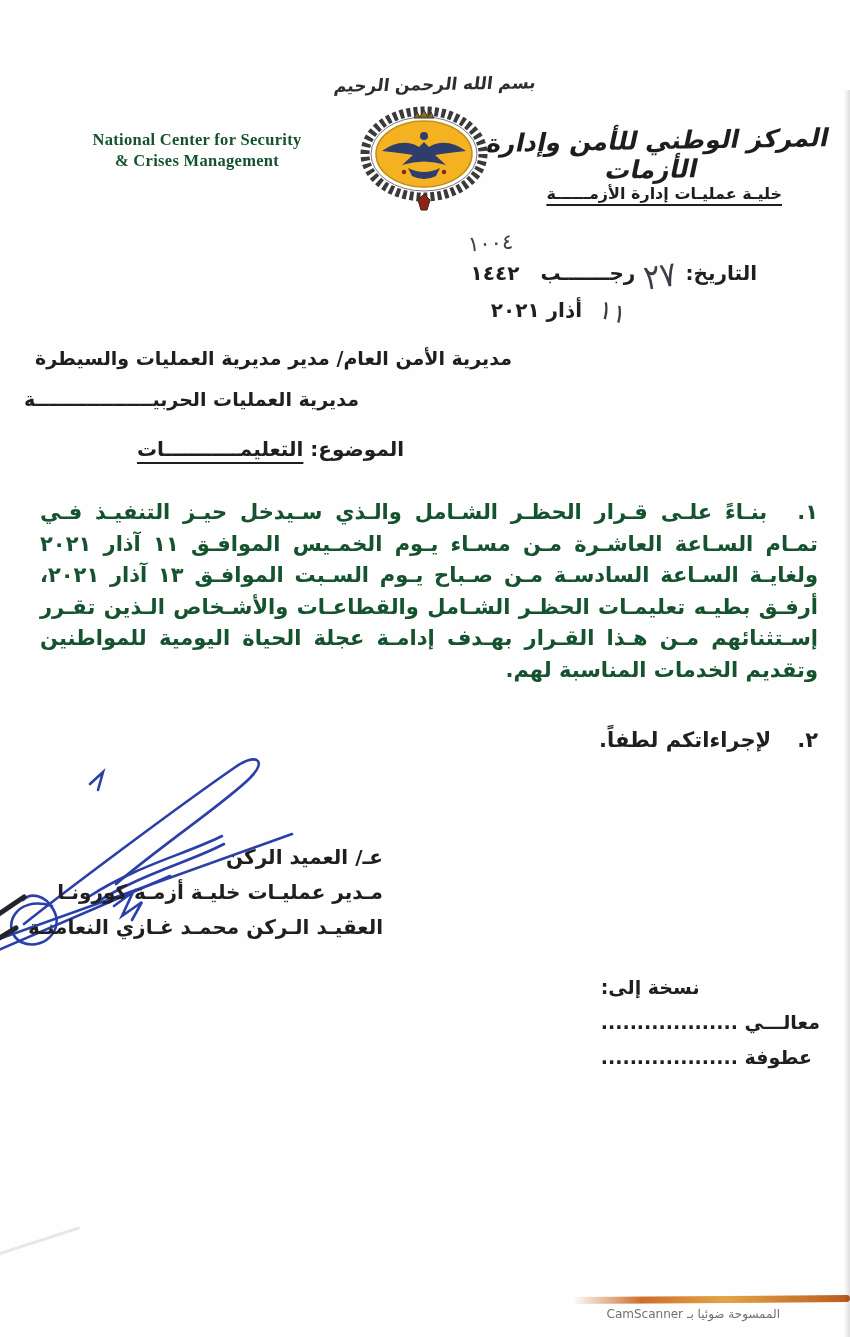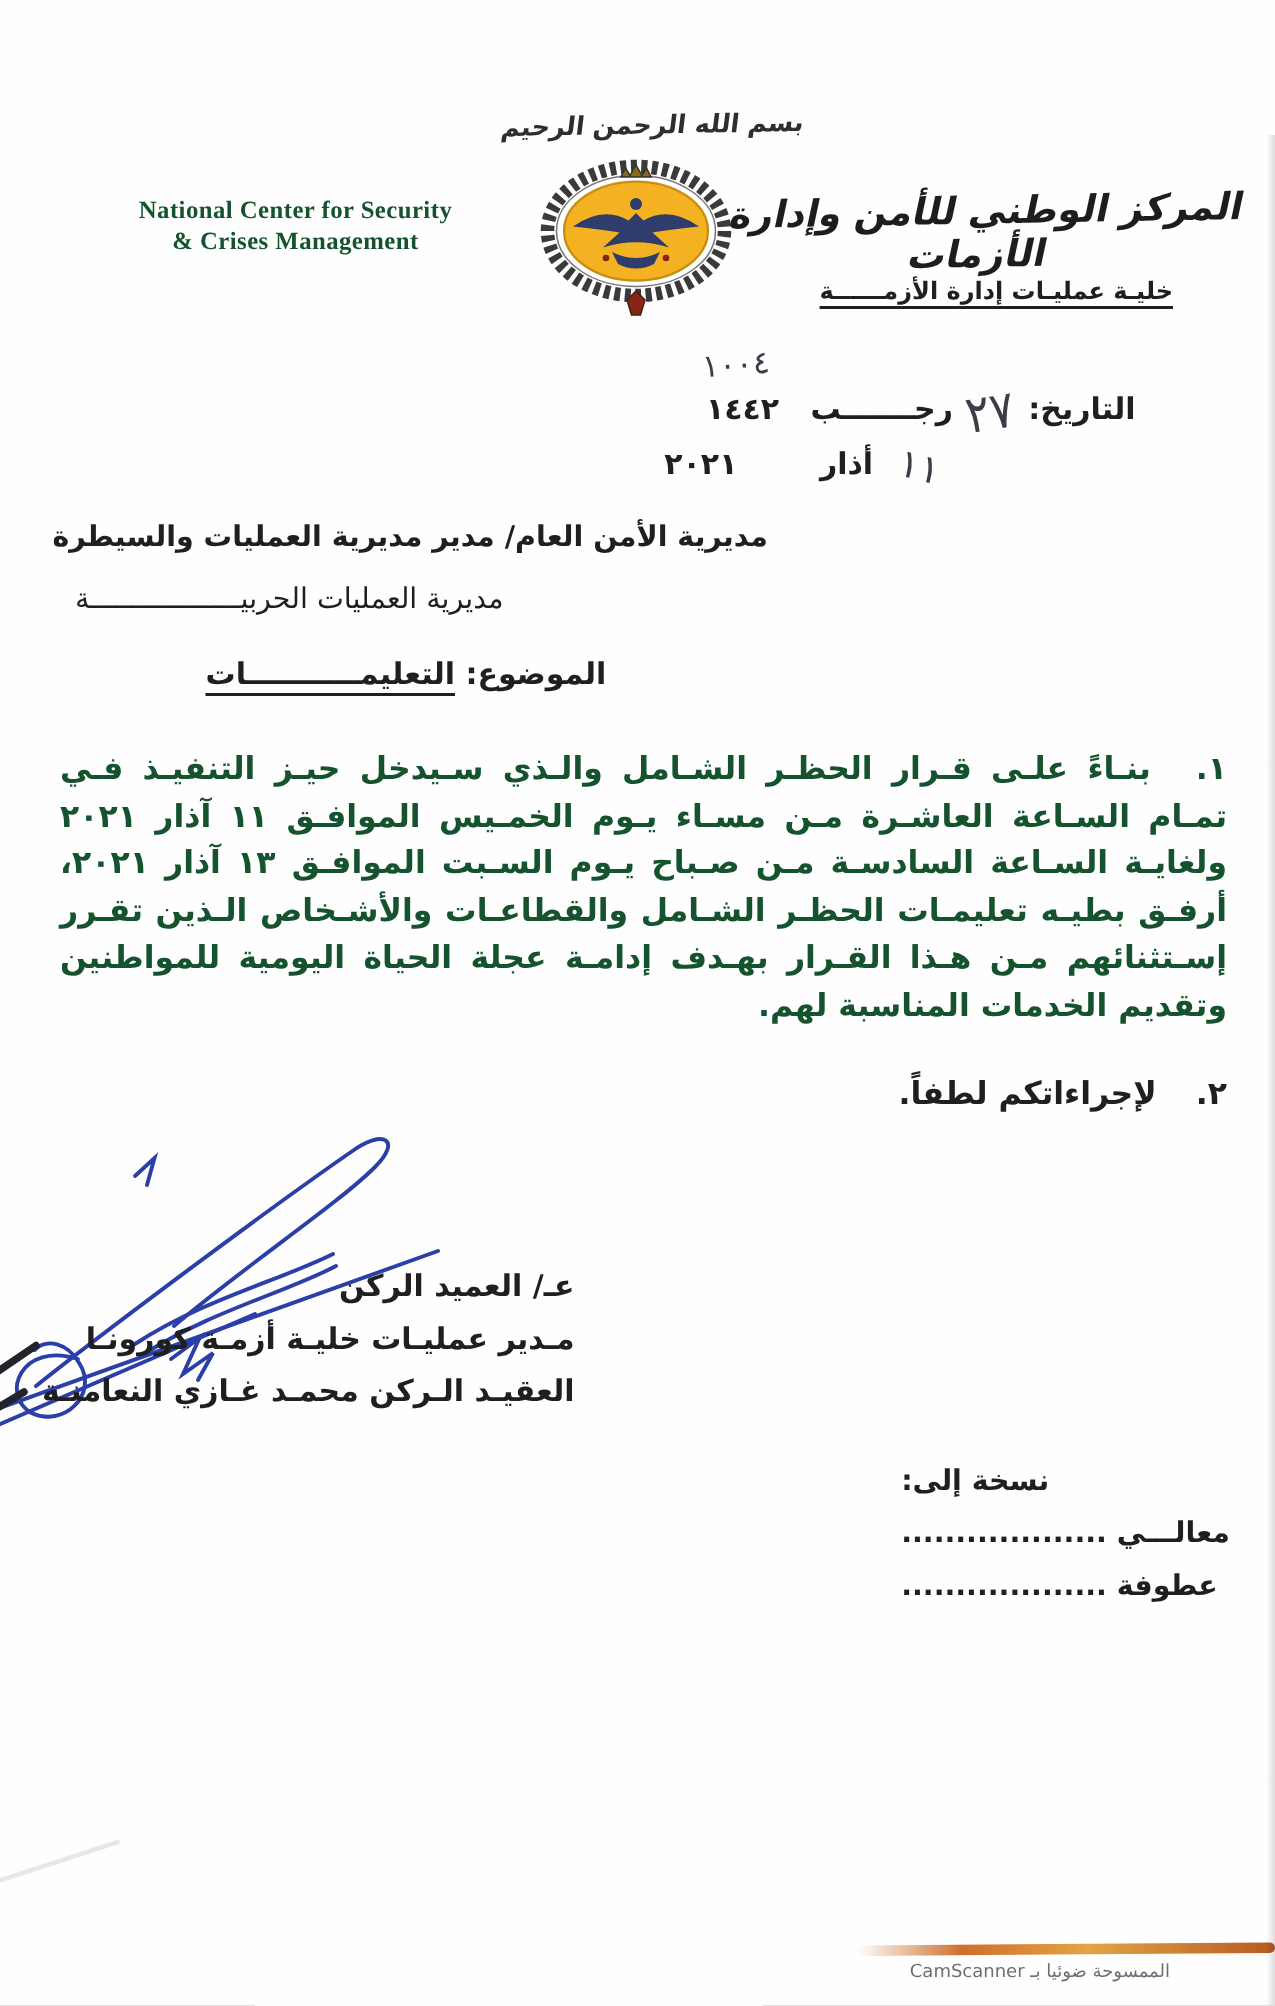--- a/index.html
+++ b/index.html
@@ -36,36 +36,36 @@
   .hw { color:#3c3d47; font-weight:normal; }
   .hw-ref {
     left:468px; top:231px; font-size:21px; letter-spacing:9px;
     transform:rotate(-4deg); direction:rtl;
   }
   .date-line1 { right:93px; top:258px; direction:rtl; font-size:20px; font-weight:bold; }
   .date-line1 .hw-day { display:inline-block; font-size:30px; transform:rotate(-9deg) scaleY(1.15); margin:0 2px -6px 2px; vertical-align:-6px; }
   .date-line1 .hijri { word-spacing:14px; letter-spacing:1.5px; }
   .date-line2 { right:223px; top:297px; direction:rtl; font-size:20px; font-weight:bold; }
   .date-line2 .hw-day { display:inline-block; font-size:26px; transform:rotate(14deg); margin-left:10px; vertical-align:-4px; }
-  .date-line2 .month { margin-left:48px; }
+  .date-line2 .month { }
   .date-line2 .year { letter-spacing:8px; }
 
   
   .addr1 { left:35px; top:347px; direction:rtl; font-size:19px; font-weight:bold; }
-  .addr2 { left:50px; top:388px; direction:rtl; font-size:19px; font-weight:normal; }
+  .addr2 { left:24px; top:388px; direction:rtl; font-size:19px; font-weight:bold; }
   .subject { left:137px; top:437px; direction:rtl; font-size:20px; font-weight:bold; }
   .subject .subj-val { text-decoration:underline; text-underline-offset:6px; text-decoration-thickness:2px; }
 
   
   .body-block { left:40px; top:497px; width:778px; direction:rtl; }
   .body-item1 {
     text-align:justify; font-size:21px; font-weight:bold; line-height:31.5px; color:#14532d;
   }
   .body-item1 .marker { padding-left:30px; }
-  .body-item2 { margin-top:31px; text-align:right; font-size:21px; font-weight:bold; }
+  .body-item2 { margin-top:42px; text-align:right; font-size:21px; font-weight:bold; }
   .body-item2 .marker { padding-left:26px; }
 
   
   .sig-block { right:467px; top:840px; direction:rtl; text-align:right; font-size:20px; font-weight:bold; line-height:35px; white-space:nowrap; }
   .sig-svg { left:-6px; top:744px; }
 
   
   .copy-block { right:30px; top:970px; direction:rtl; text-align:left; font-size:19px; font-weight:bold; line-height:35px; }
   .copy-row .dots { letter-spacing:1px; }
 

